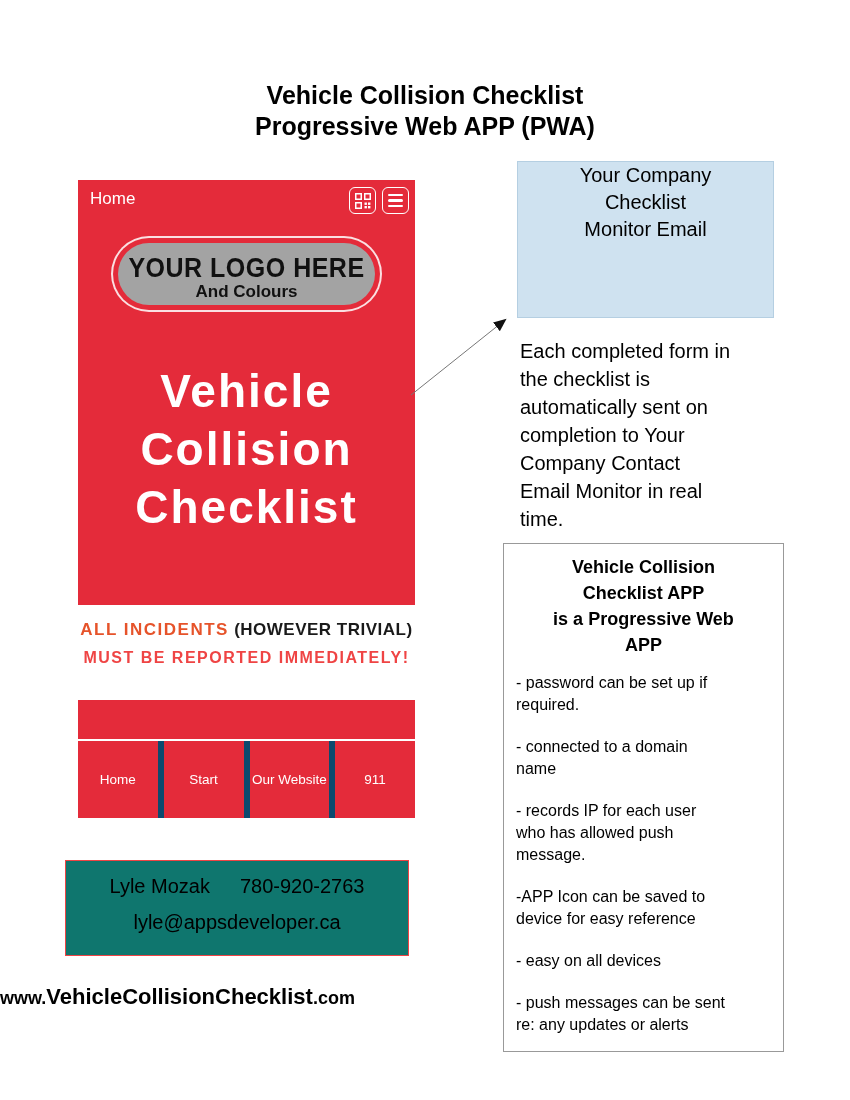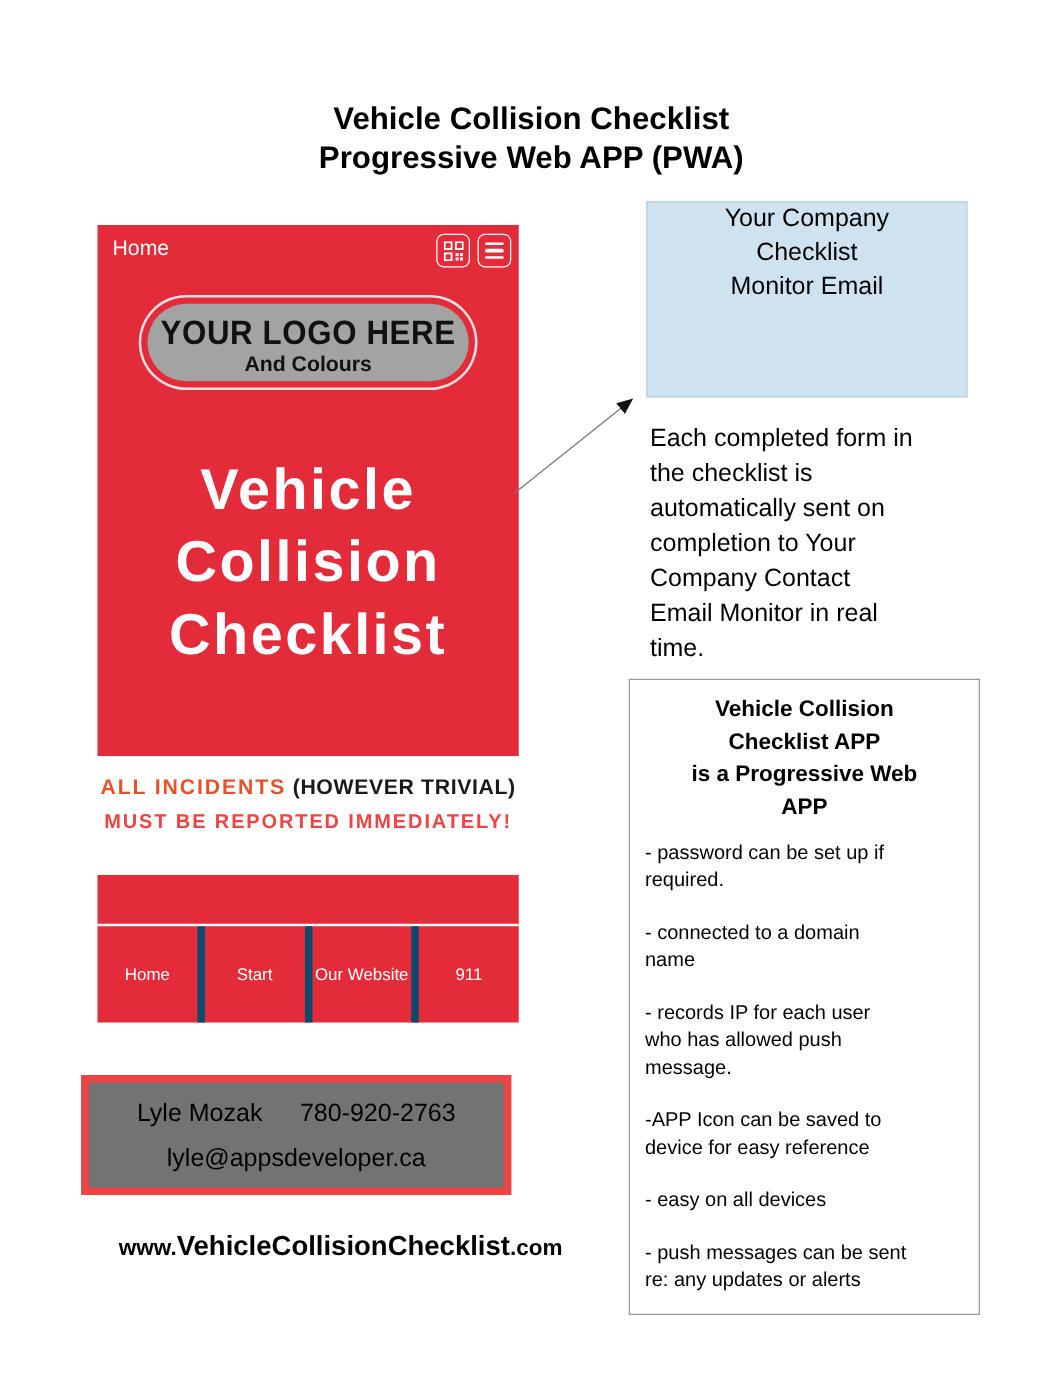--- a/index.html
+++ b/index.html
@@ -71,28 +71,28 @@
     border:1px solid #999; background:#fff; padding:10px 12px;
   }
   .features-heading { text-align:center; font-weight:bold; font-size:18px; line-height:26px; color:#000; }
   .features-list { margin-top:14px; font-size:16px; line-height:22px; }
   .feature-item { margin-bottom:20px; }
   .feature-item:last-child { margin-bottom:0; }
 
   
   .contact-box {
     position:absolute; left:65px; top:860px; width:344px; height:96px; box-sizing:border-box;
-    border:6px solid #ef4444; background:#737373; text-align:center; font-size:20px; color:#000;
+    border:1px solid #ef4444; background:#0f766e; text-align:center; font-size:20px; color:#000;
   }
   .contact-line1 { margin-top:14px; }
   .contact-phone { margin-left:30px; }
   .contact-line2 { margin-top:13px; }
 
   
-  .website { position:absolute; left:0; top:984px; width:545px; text-align:center; font-weight:bold; color:#000; }
+  .website { position:absolute; left:0; top:984px; width:545px; font-weight:bold; color:#000; }
   .website .small { font-size:18px; }
   .website .big { font-size:22px; }
 </style>
 </head>
 <body>
 
 <div class="page-title prelines">Vehicle Collision Checklist
 Progressive Web APP (PWA)</div>
 
 <div class="phone">

